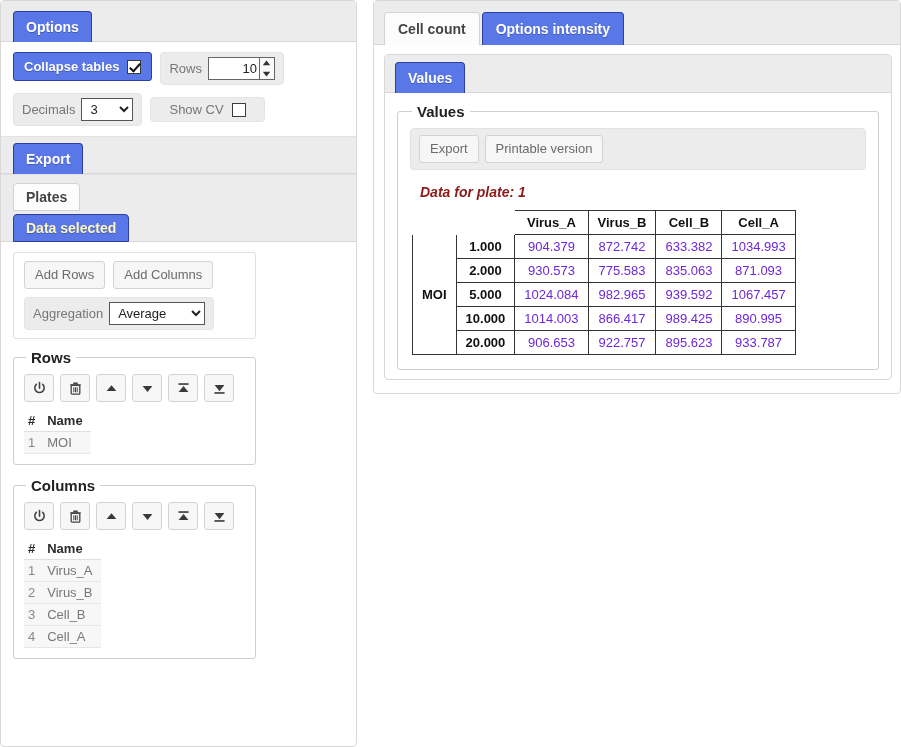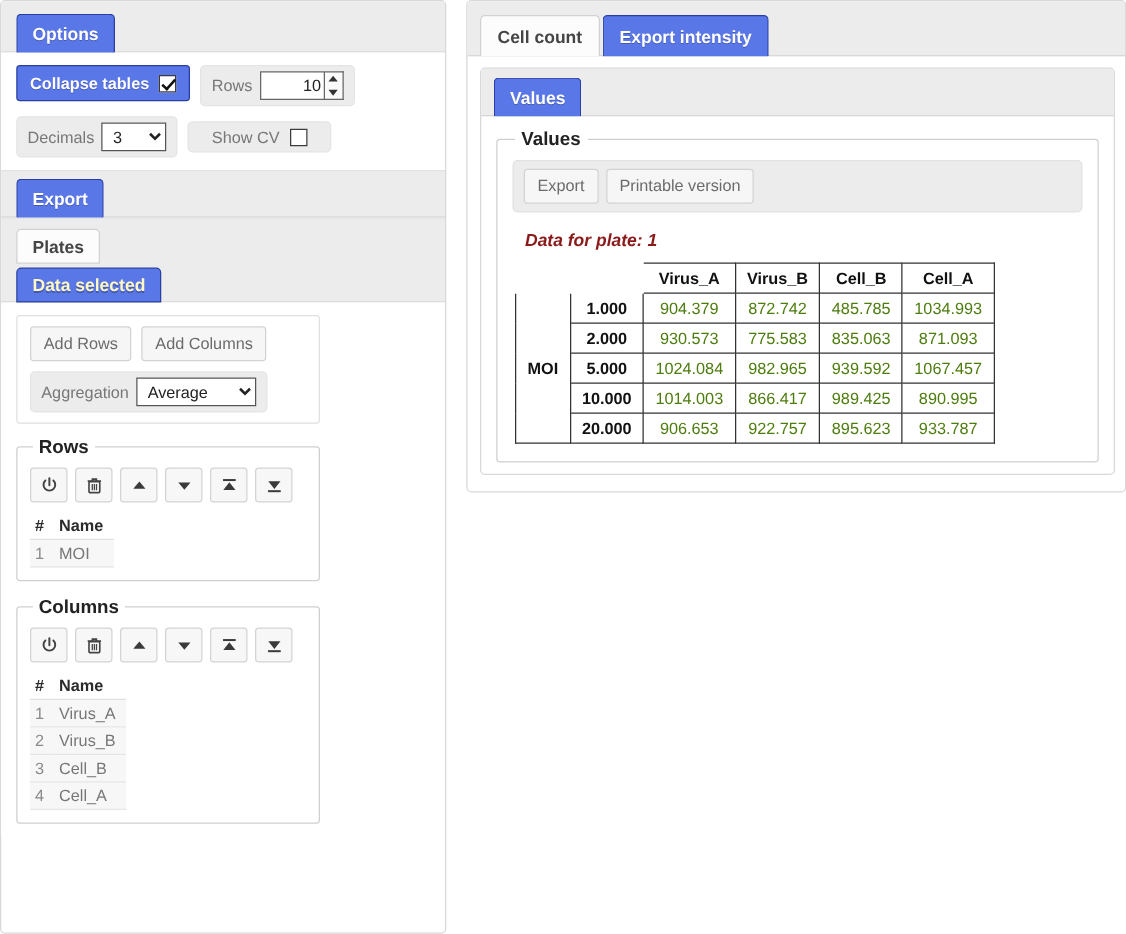--- a/index.html
+++ b/index.html
@@ -135,21 +135,21 @@
     font-size: 13px;
     background: #ffffff;
   }
   table.datagrid th, table.datagrid td {
     border: 1px solid #333333;
     padding: 4px 9px;
     text-align: center;
     white-space: nowrap;
   }
   table.datagrid th { font-weight: bold; color: #111111; }
-  table.datagrid td.val { color: #4d7c0f; }
+  table.datagrid td.val { color: #6d28d9; }
   table.datagrid td.rowhdr { font-weight: bold; color: #111111; }
   table.datagrid th.corner { border: 1px solid transparent; }
   table.datagrid th.axis { font-weight: bold; color: #111111; }
 
   .plate-caption {
     color: #8b1a1a;
     font-weight: bold;
     font-style: italic;
     font-size: 14px;
   }
@@ -397,21 +397,21 @@
           </tbody>
       </table>
     </fieldset>
   </div>
 </div>
 
 <div class="ui-panel" style="left:373px; top:0px; width:528px; height:394px;">
 
   <div class="tabbar" style="height:44px; padding:0 0 0 10px;">
     <div class="tab" style="margin-top:10px; padding:7px 13px;">Cell count</div>
-    <div class="tab active" style="margin-top:10px; padding:7px 13px;">Export intensity</div>
+    <div class="tab active" style="margin-top:10px; padding:7px 13px;">Options intensity</div>
   </div>
 
   <div class="ui-panel" style="position:relative; left:10px; top:9px; width:508px; height:326px;">
     <div class="tabbar" style="height:38px; padding:0 0 0 10px;">
       <div class="tab active" style="margin-top:7px;">Values</div>
     </div>
 
     <fieldset class="box" style="margin:10px 12px 12px 12px; padding:8px 12px 14px 12px;">
       <legend>Values</legend>
 
@@ -431,21 +431,21 @@
               <th>Cell_B</th>
               <th>Cell_A</th>
             </tr>
           </thead>
         <tbody>
             <tr>
               <th class="axis" rowspan="5">MOI</th>
               <td class="rowhdr">1.000</td>
               <td class="val">904.379</td>
               <td class="val">872.742</td>
-              <td class="val">485.785</td>
+              <td class="val">633.382</td>
               <td class="val">1034.993</td>
             </tr>
             <tr>
               <td class="rowhdr">2.000</td>
               <td class="val">930.573</td>
               <td class="val">775.583</td>
               <td class="val">835.063</td>
               <td class="val">871.093</td>
             </tr>
             <tr>

